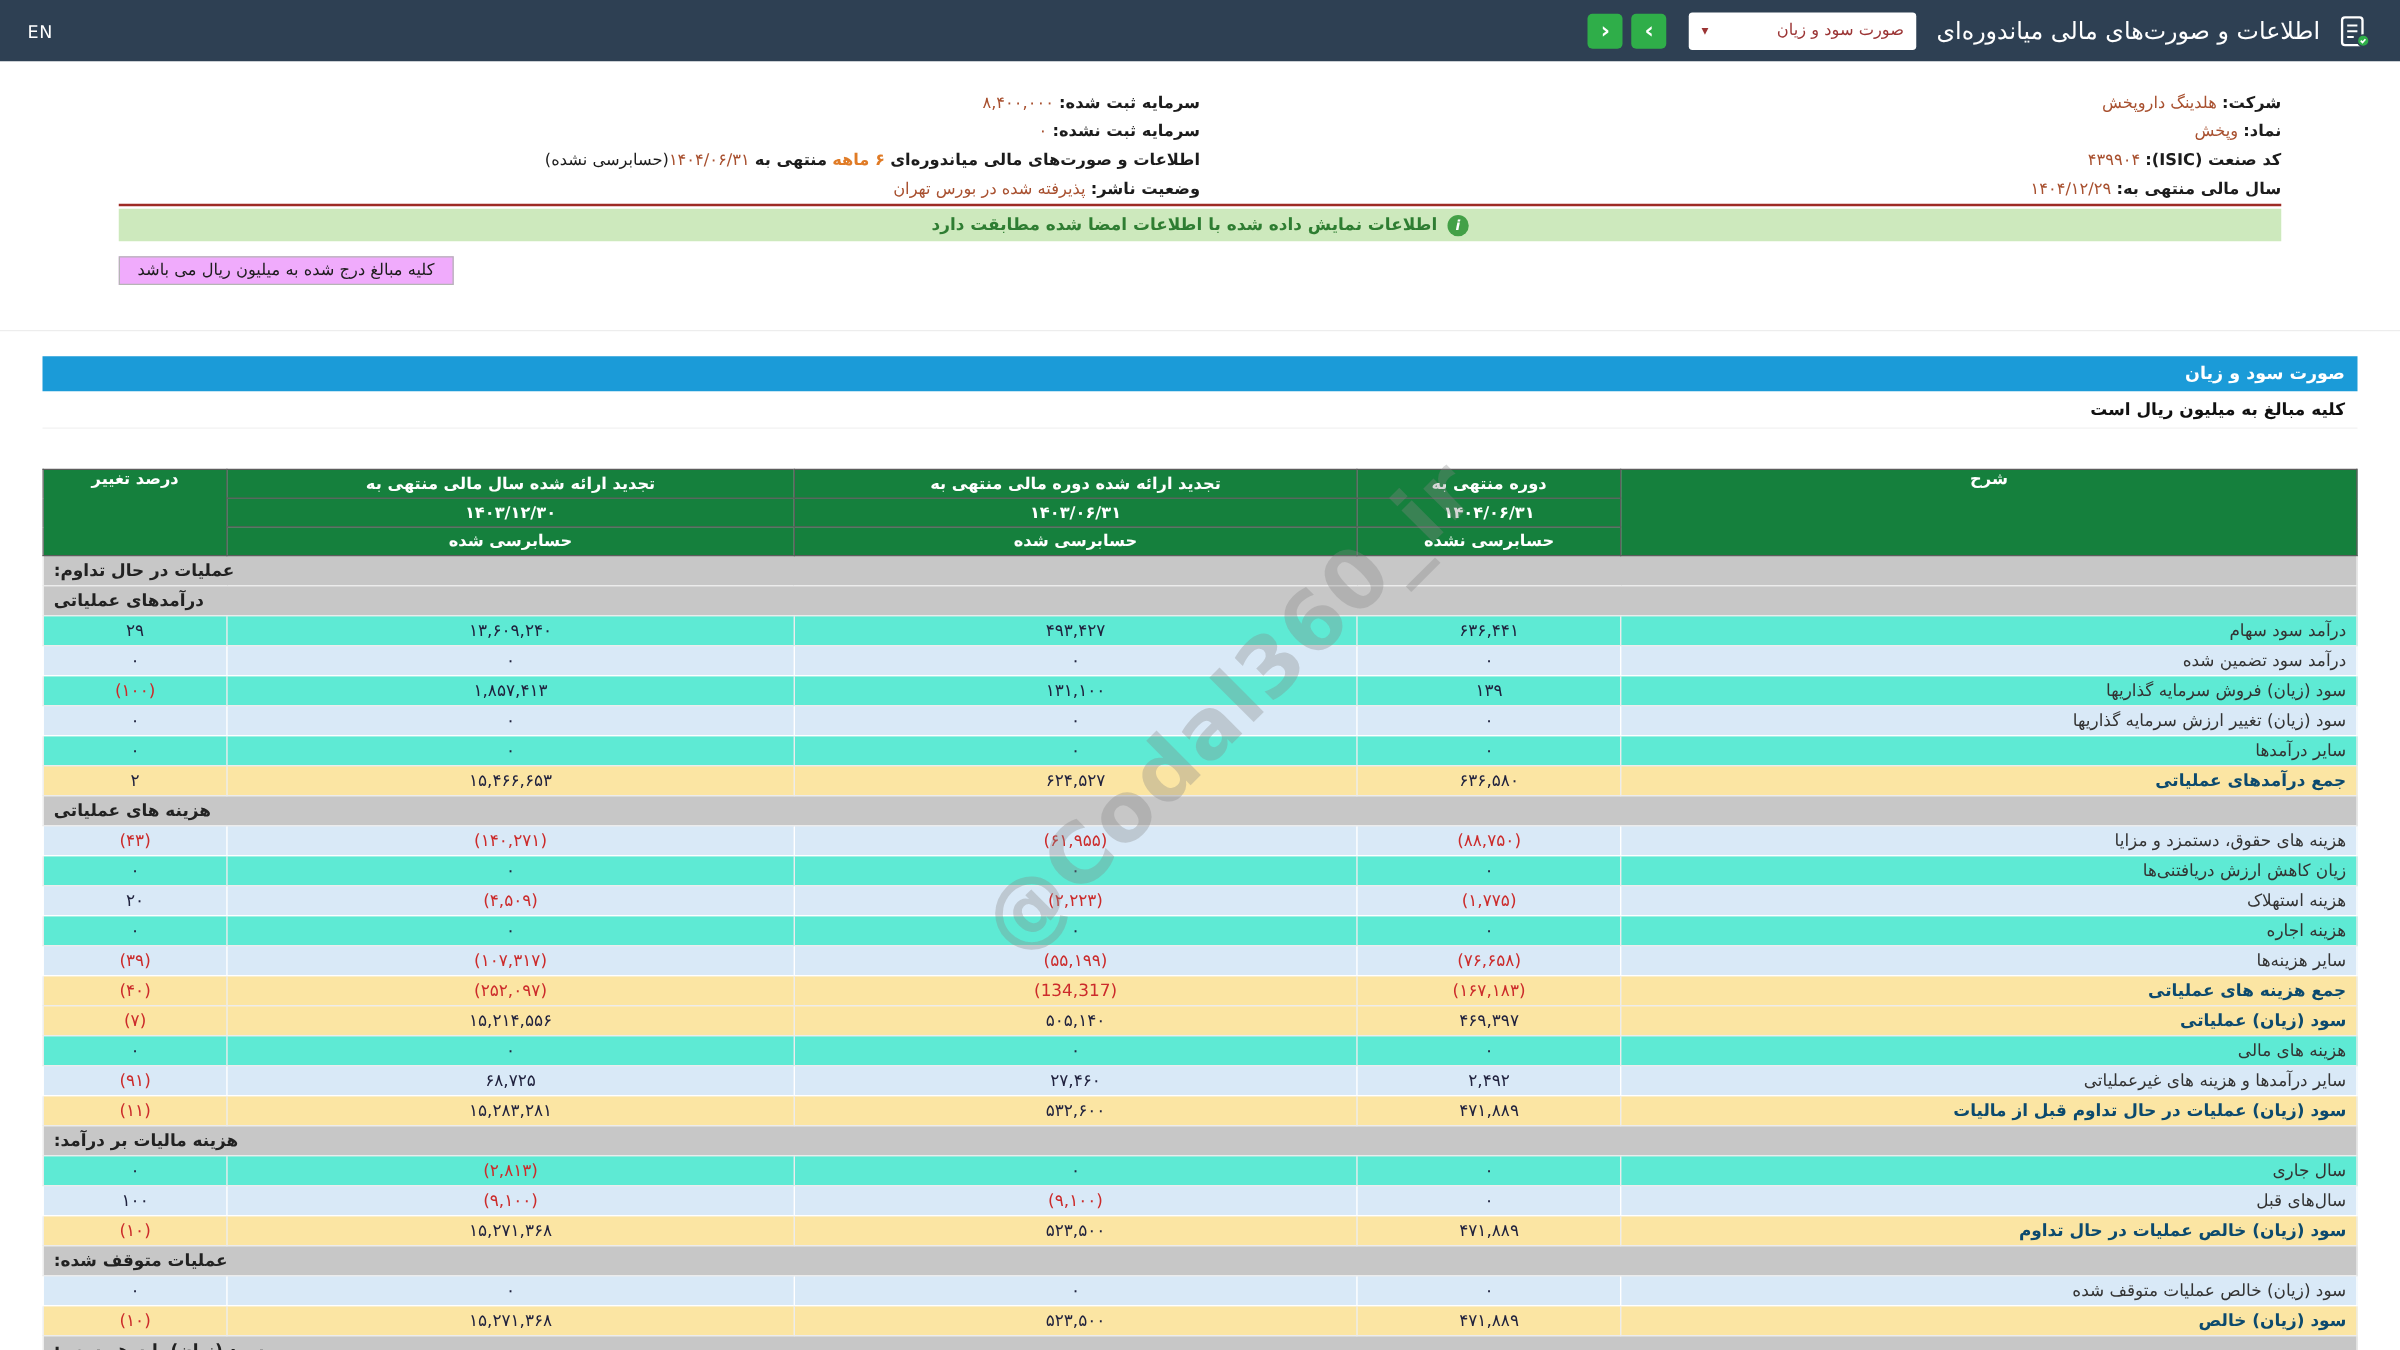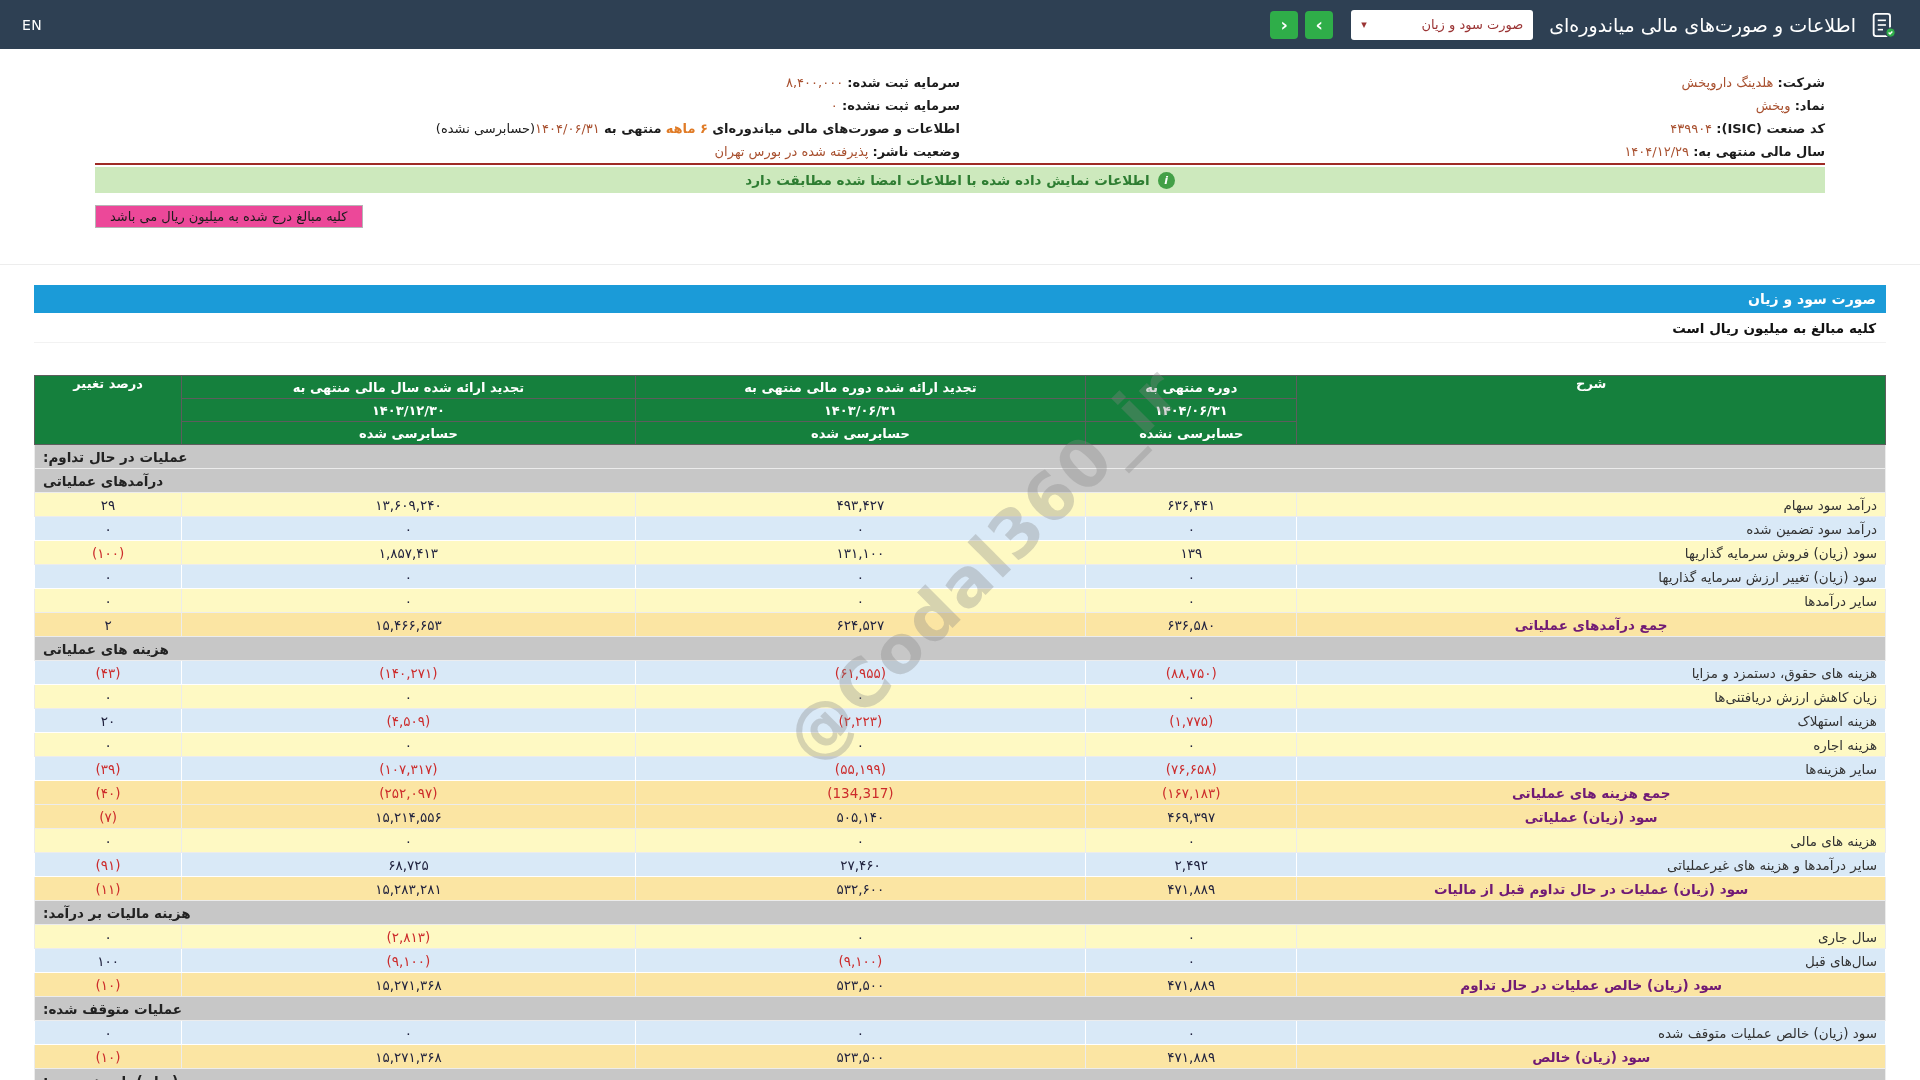--- a/index.html
+++ b/index.html
@@ -33,43 +33,43 @@
   .plain { color:#1c1c1c; }
 
   
   .banner { margin:2px 95px 0 95px; height:26px; background:#cde9bd; color:#2e7d32;
     display:flex; align-items:center; justify-content:center; gap:8px; font-size:13.5px; font-weight:600; }
   .info-icon { width:17px; height:17px; border-radius:50%; background:#43a047; color:#fff;
     font-size:11px; font-weight:bold; display:flex; align-items:center; justify-content:center;
     font-style:italic; }
   .unit-box-outer { margin-top:12px; }
   .unit-note-box { display:inline-block; border:1px solid #b5b5b5; padding:3px 14px;
-    font-size:13px; color:#1c1c1c; background:#ec4899; }
+    font-size:13px; color:#1c1c1c; background:#f0abfc; }
   .unit-box-pos { margin-left:95px; margin-right:auto; width:max-content; }
 
   
   .statement-outer { margin-top:36px; border-top:1px solid #ededed; padding-top:20px; position:relative; }
   .statement { margin:0 34px; position:relative; }
   .stmt-titlebar { height:28px; background:#1b9bd8; color:#fff; font-weight:bold; font-size:14px;
     line-height:28px; padding:0 10px; }
   .stmt-unit { height:30px; line-height:30px; font-size:13.5px; font-weight:bold; color:#111;
     padding:0 10px; border-bottom:1px solid #f2f2f2; margin-bottom:32px; }
 
   table.stmt { width:100%; border-collapse:collapse; table-layout:fixed; font-size:13.5px; }
   table.stmt th { background:#15803d; color:#fff; font-weight:bold; height:23px;
     border:1px solid #5d5d5d; padding:0 6px; text-align:center; font-size:13px; }
   th.th-merged { vertical-align:top; padding-top:4px; }
   table.stmt td { height:24px; border:1px solid #ececec; padding:0 8px; }
   .cell-label { text-align:right; color:#333; }
   .cell-num { text-align:center; color:#20223e; }
   .cell-num.neg { color:#cc2b2b; }
-  .row-data.shade-white td { background:#fef9c3; }
+  .row-data.shade-white td { background:#5eead4; }
   .row-data.shade-blue td { background:#d9e9f7; border-color:#fff; }
   .row-total td { background:#fbe5a3; border-color:#fff; }
-  .row-total .cell-label { font-weight:bold; color:#701a75;text-align:center; }
+  .row-total .cell-label { font-weight:bold; color:#0c4a6e; }
   .row-section td { background:#c7c7c7; border-color:#d6d6d6; font-weight:bold; color:#222;
     text-align:left; }
 
   
   .watermark { position:absolute; left:649px; top:230px; width:600px; height:100px;
     display:flex; align-items:center; justify-content:center;
     transform:rotate(-45deg); font-size:66px; font-weight:bold;
     color:rgba(135,135,135,0.33); letter-spacing:2px; pointer-events:none; z-index:6;
     direction:ltr; white-space:nowrap; }
 </style>

